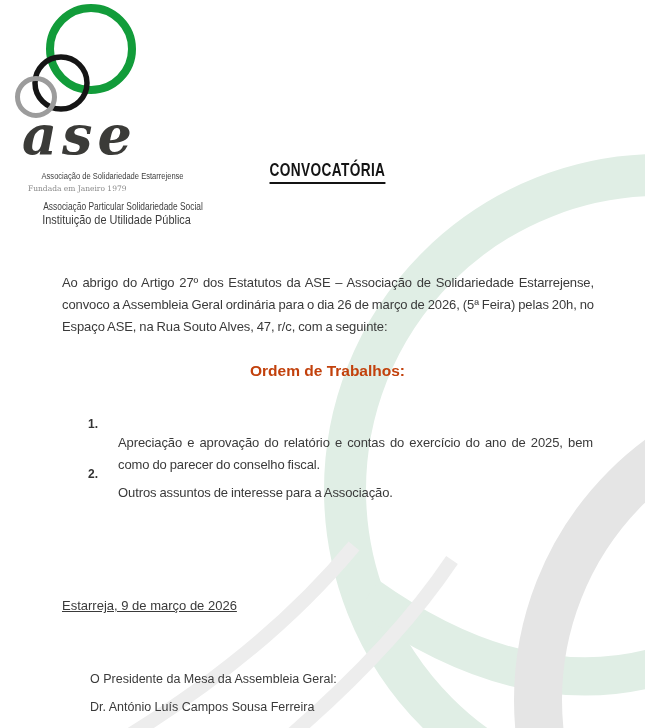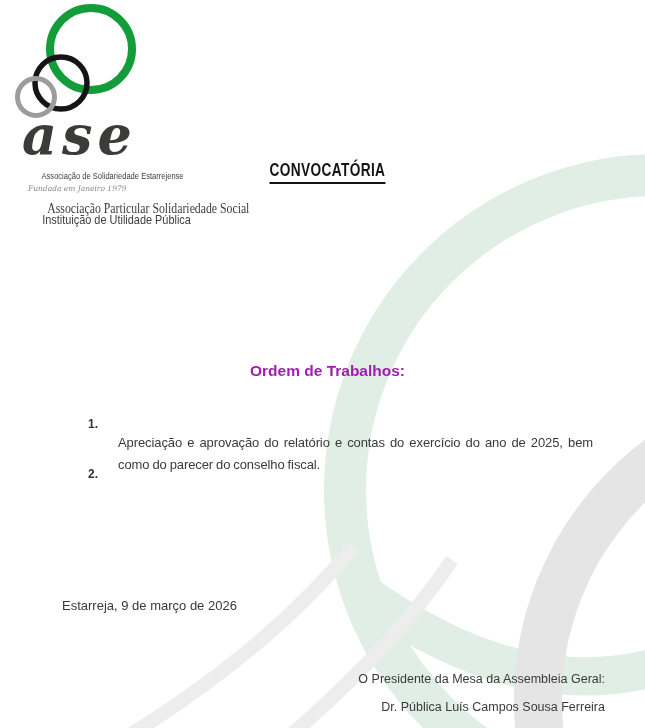--- a/index.html
+++ b/index.html
@@ -8,45 +8,45 @@
   .wm{position:absolute;left:0;top:0;z-index:0;pointer-events:none;}
 
   
   .logo{position:absolute;left:0;top:0;width:160px;height:232px;z-index:1;}
   .logo-rings{position:absolute;left:0;top:0;}
   .wordmark{position:absolute;left:22px;top:106px;font-family:"DejaVu Serif",serif;
             font-style:italic;font-weight:bold;font-size:54px;line-height:1.1;
             letter-spacing:5px;color:#3b3b38;}
   .logo-line{position:absolute;left:0;width:156px;text-align:left;color:#3d3d3d;margin-left:28px;}
   .logo-sub{top:171px;font-size:9px;}
-  .logo-founded{top:184px;font-family:"DejaVu Serif",serif;font-style:italic;
+  .logo-founded{top:184px;font-family:"DejaVu Serif",serif;
                 font-size:7.5px;color:#8a8a8a;}
-  .logo-l3{top:201px;font-size:14px;font-family:Liberation Serif, serif;}
+  .logo-l3{top:201px;font-size:10px;}
   .logo-l4{top:212px;font-size:13px;}
   .cond{display:inline-block;transform:scaleX(0.84);transform-origin:50% 50%;white-space:nowrap;}
 
   
   .title-row{position:absolute;left:62px;top:160px;width:531px;text-align:center;z-index:1;}
   .title-text{display:inline-block;font-size:19px;font-weight:bold;color:#141414;
               letter-spacing:.5px;transform:scaleX(.72);transform-origin:50% 50%;
               border-bottom:2.5px solid #141414;padding-bottom:1px;line-height:1.1;}
   .para{position:absolute;left:62px;width:532px;margin:0;font-size:13px;line-height:22px;
         text-align:justify;word-spacing:-0.5px;letter-spacing:-0.1px;z-index:1;}
   .p1{top:272px;}
   .ordem{position:absolute;left:62px;top:362px;width:531px;text-align:center;
-         font-size:15.5px;font-weight:bold;color:#a21caf;z-index:1;}
+         font-size:15.5px;font-weight:bold;color:#c2410c;z-index:1;}
   .agenda-item{position:absolute;left:62px;width:531px;font-size:13px;line-height:22px;z-index:1;}
   .i1{top:412px;}
   .i2{top:462px;}
   .num{position:absolute;left:26px;top:1px;font-size:12px;font-weight:bold;color:#333;}
   .itxt{margin-left:56px;width:475px;text-align:justify;word-spacing:-0.5px;letter-spacing:-0.1px;margin-top:20px;}
   .p2{top:497px;}
   .p3{top:546px;}
-  .dateline{position:absolute;left:62px;top:595px;font-size:13px;line-height:22px;z-index:1;}
-  .sig{position:absolute;left:90px;width:515px;text-align:right;font-size:12.5px;
+  .dateline{position:absolute;left:62px;top:595px;font-size:13px;line-height:22px;z-index:1;text-decoration:underline;}
+  .sig{position:absolute;left:90px;width:515px;text-align:left;font-size:12.5px;
        line-height:20px;z-index:1;}
   .sig-role{top:669px;}
   .sig-name{top:697px;}
 </style>
 </head>
 <body>
 
 <div class="page">
 
   <svg class="wm" width="645" height="728" viewBox="0 0 645 728">
@@ -75,30 +75,32 @@
     </div>
     <div class="logo-line logo-l4">
       <span class="cond">Instituição de Utilidade Pública</span>
     </div>
   </div>
 
   <div class="title-row">
     <span class="title-text">CONVOCATÓRIA</span>
   </div>
 
+  <p class="para p1">Ao abrigo do Artigo 27º dos Estatutos da ASE – Associação de Solidariedade Estarrejense, convoco a Assembleia Geral ordinária para o dia 26 de março de 2026, (5ª Feira) pelas 20h, no Espaço ASE, na Rua Souto Alves, 47, r/c, com a seguinte:</p>
 
   <div class="ordem">Ordem de Trabalhos:</div>
 
   <div class="agenda-item i1">
     <span class="num">1.</span>
     <div class="itxt">Apreciação e aprovação do relatório e contas do exercício do ano de 2025, bem como do parecer do conselho fiscal.</div>
   </div>
   <div class="agenda-item i2">
     <span class="num">2.</span>
+    <div class="itxt">Outros assuntos de interesse para a Associação.</div>
   </div>
 
 
   <div class="dateline">Estarreja, 9 de março de 2026</div>
 
   <div class="sig sig-role">O Presidente da Mesa da Assembleia Geral:</div>
-  <div class="sig sig-name">Dr. Pública Luís Campos Sousa Ferreira</div>
+  <div class="sig sig-name">Dr. António Luís Campos Sousa Ferreira</div>
 
 </div>
 
 </body></html>

